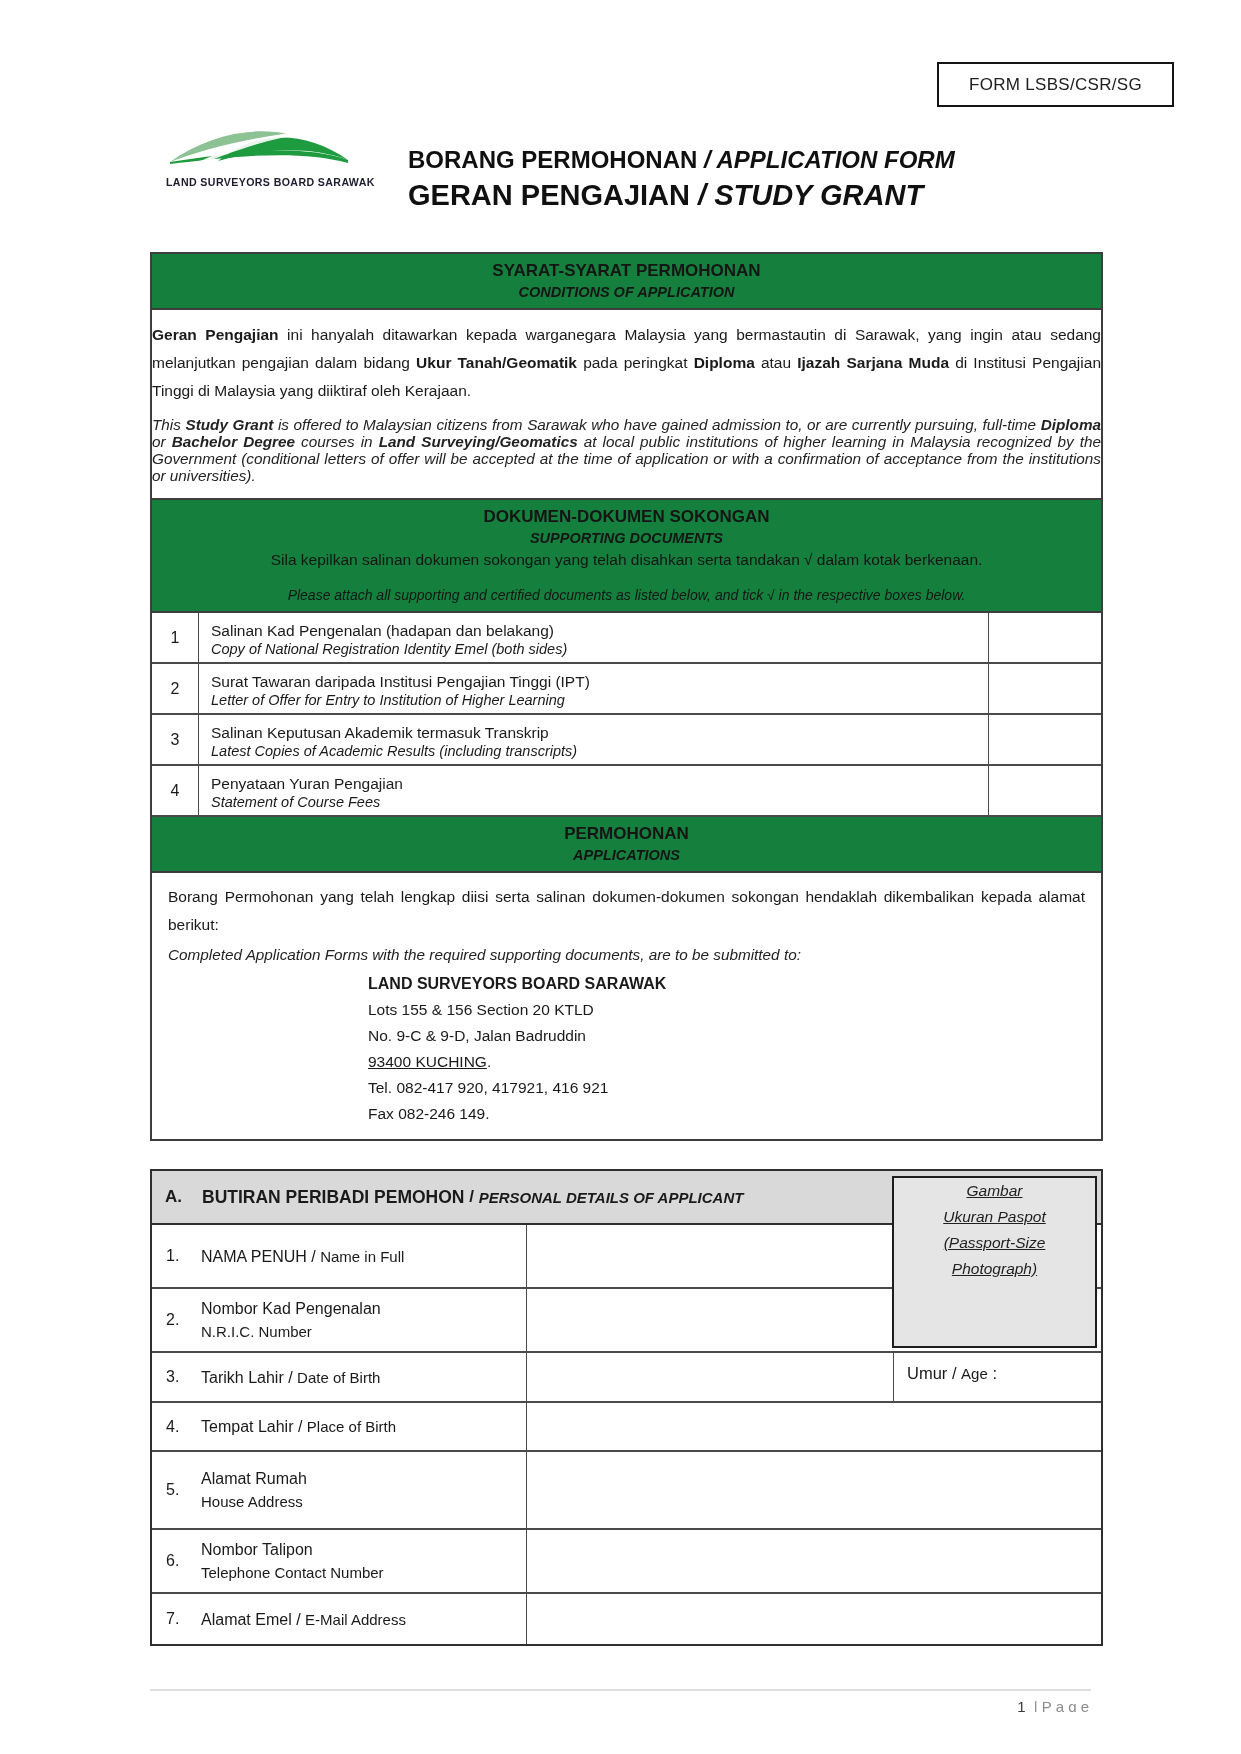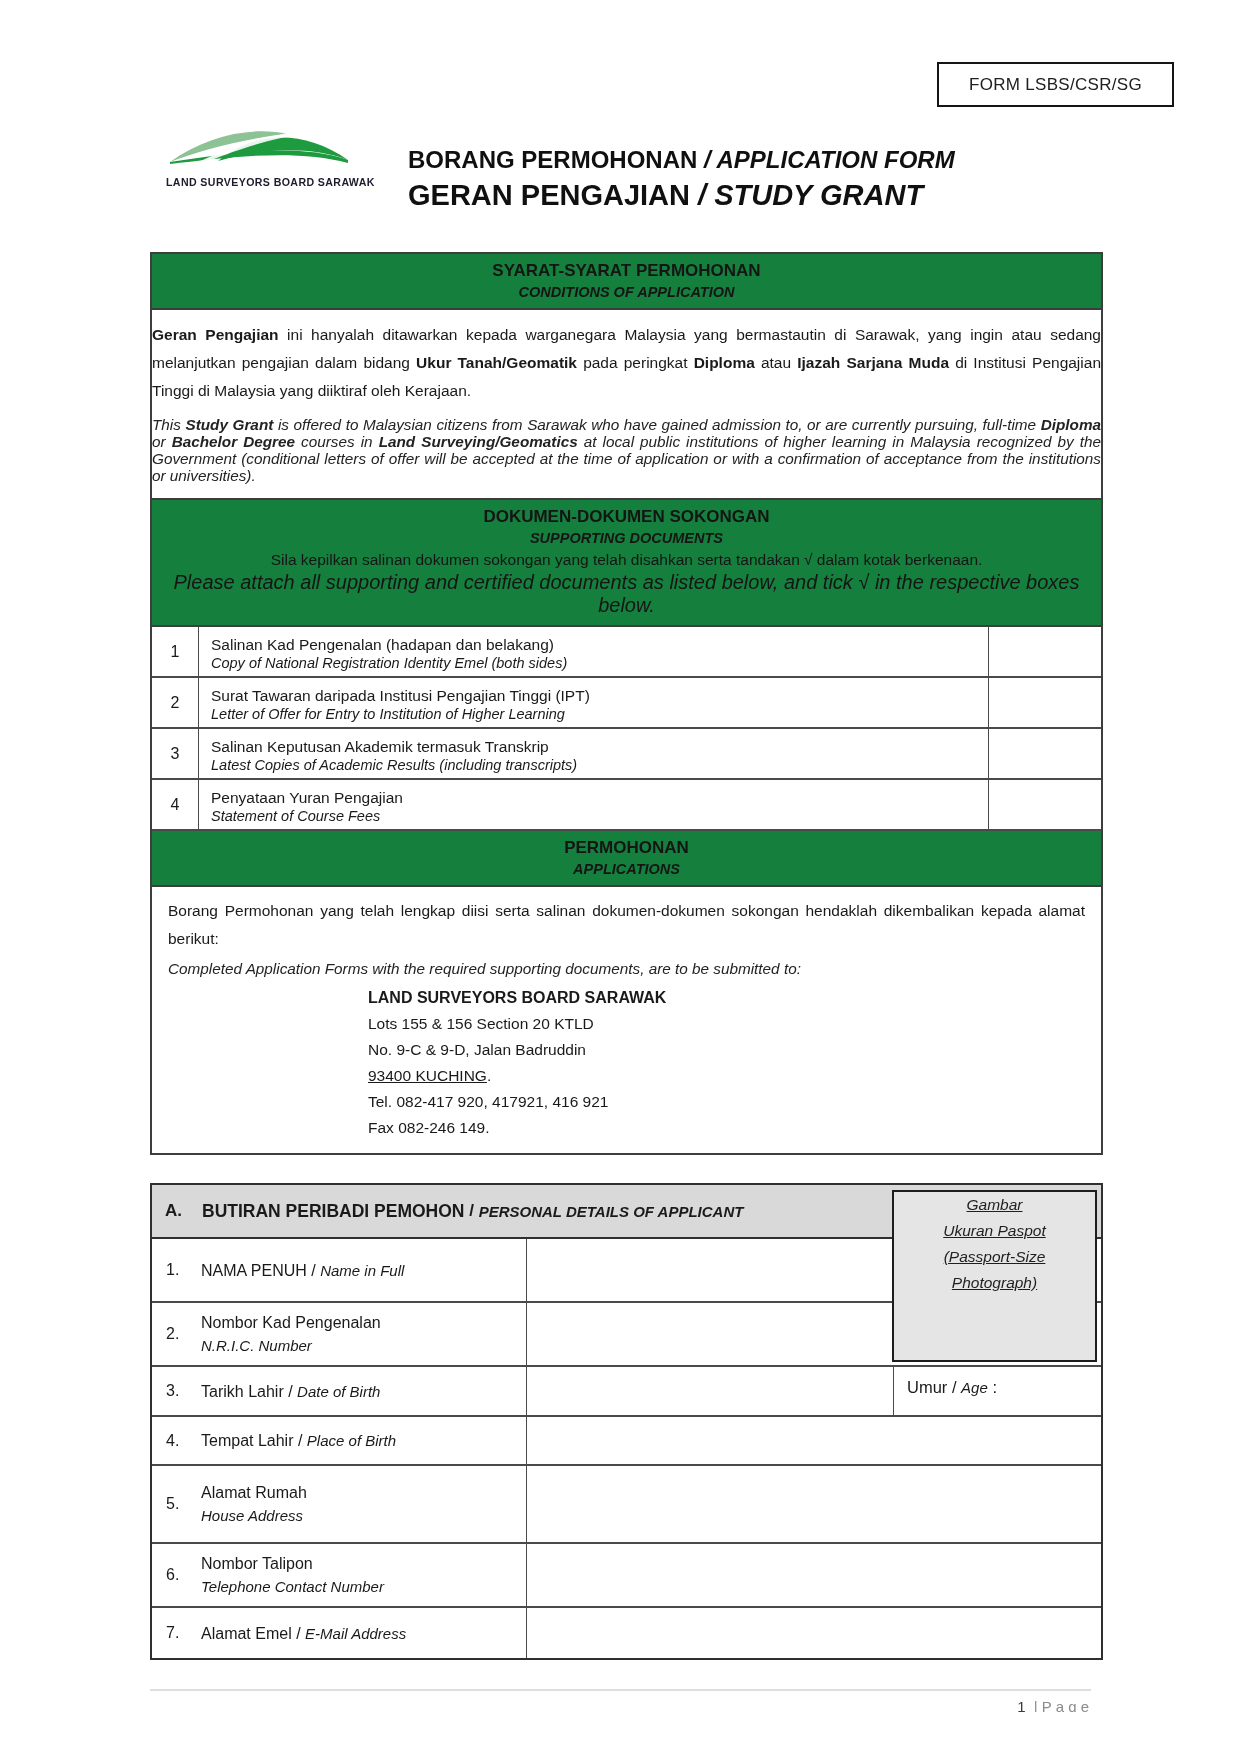--- a/index.html
+++ b/index.html
@@ -36,21 +36,21 @@
   .content { position:absolute; left:150px; top:252px; width:953px; }
 
   .table1 { border:2px solid #3d3d3d; }
   .sec-head {
     background:#15803d; text-align:center; padding:7px 10px 8px;
     border-bottom:2px solid #3d3d3d;
   }
   .sh-my { font-size:17px; font-weight:bold; color:#151515; }
   .sh-en { font-size:14.5px; font-weight:bold; font-style:italic; margin-top:3px; color:#151515; }
   .sh-note-my { font-size:15.5px; margin-top:5px; color:#151515; }
-  .sh-note-en { font-size:20px; font-style:italic; margin-top:2px; color:#151515; }
+  .sh-note-en { font-size:14px; font-style:italic; margin-top:18px; color:#151515; }
 
   .cond-body { padding:11px 0 14px; border-bottom:2px solid #3d3d3d; }
   .para-my { font-size:15.5px; line-height:28px; text-align:justify; margin:0; }
   .para-en { font-size:15.3px; line-height:17px; text-align:justify; font-style:italic; margin:11px 0 0; color:#232323; }
 
   .doc-row { display:flex; border-bottom:2px solid #4a4a4a; min-height:49px; align-items:stretch; }
   .doc-num {
     width:46px; flex:0 0 46px; border-right:1.5px solid #4a4a4a;
     display:flex; align-items:center; justify-content:center; font-size:16px;
   }
@@ -76,21 +76,21 @@
   .a-title-en { font-size:15px; font-weight:bold; font-style:italic; }
 
   .a-row { display:flex; border-bottom:2px solid #4a4a4a; align-items:stretch; }
   .a-row:last-child { border-bottom:none; }
   .a-label {
     width:375px; flex:0 0 375px; border-right:1.5px solid #4a4a4a;
     display:flex; align-items:center; padding:8px 8px 8px 14px; box-sizing:border-box;
   }
   .f-no { width:35px; flex:0 0 35px; font-size:16px; }
   .f-lbl { font-size:16px; line-height:23px; }
-  .f-en { font-style:italic; font-size:15px; }
+  .f-en { font-size:15px; }
   .a-value { flex:1 1 auto; }
   .a-age {
     width:208px; flex:0 0 208px; border-left:1.5px solid #4a4a4a;
     padding:11px 0 0 13px; box-sizing:border-box; font-size:16.5px;
   }
   .r1 { min-height:62px; } .r2 { min-height:56px; } .r3 { min-height:48px; }
   .r4 { min-height:47px; } .r5 { min-height:76px; } .r6 { min-height:56px; } .r7 { min-height:50px; }
 
   .photo-box {
     position:absolute; left:740px; top:5px; width:201px; height:168px;

